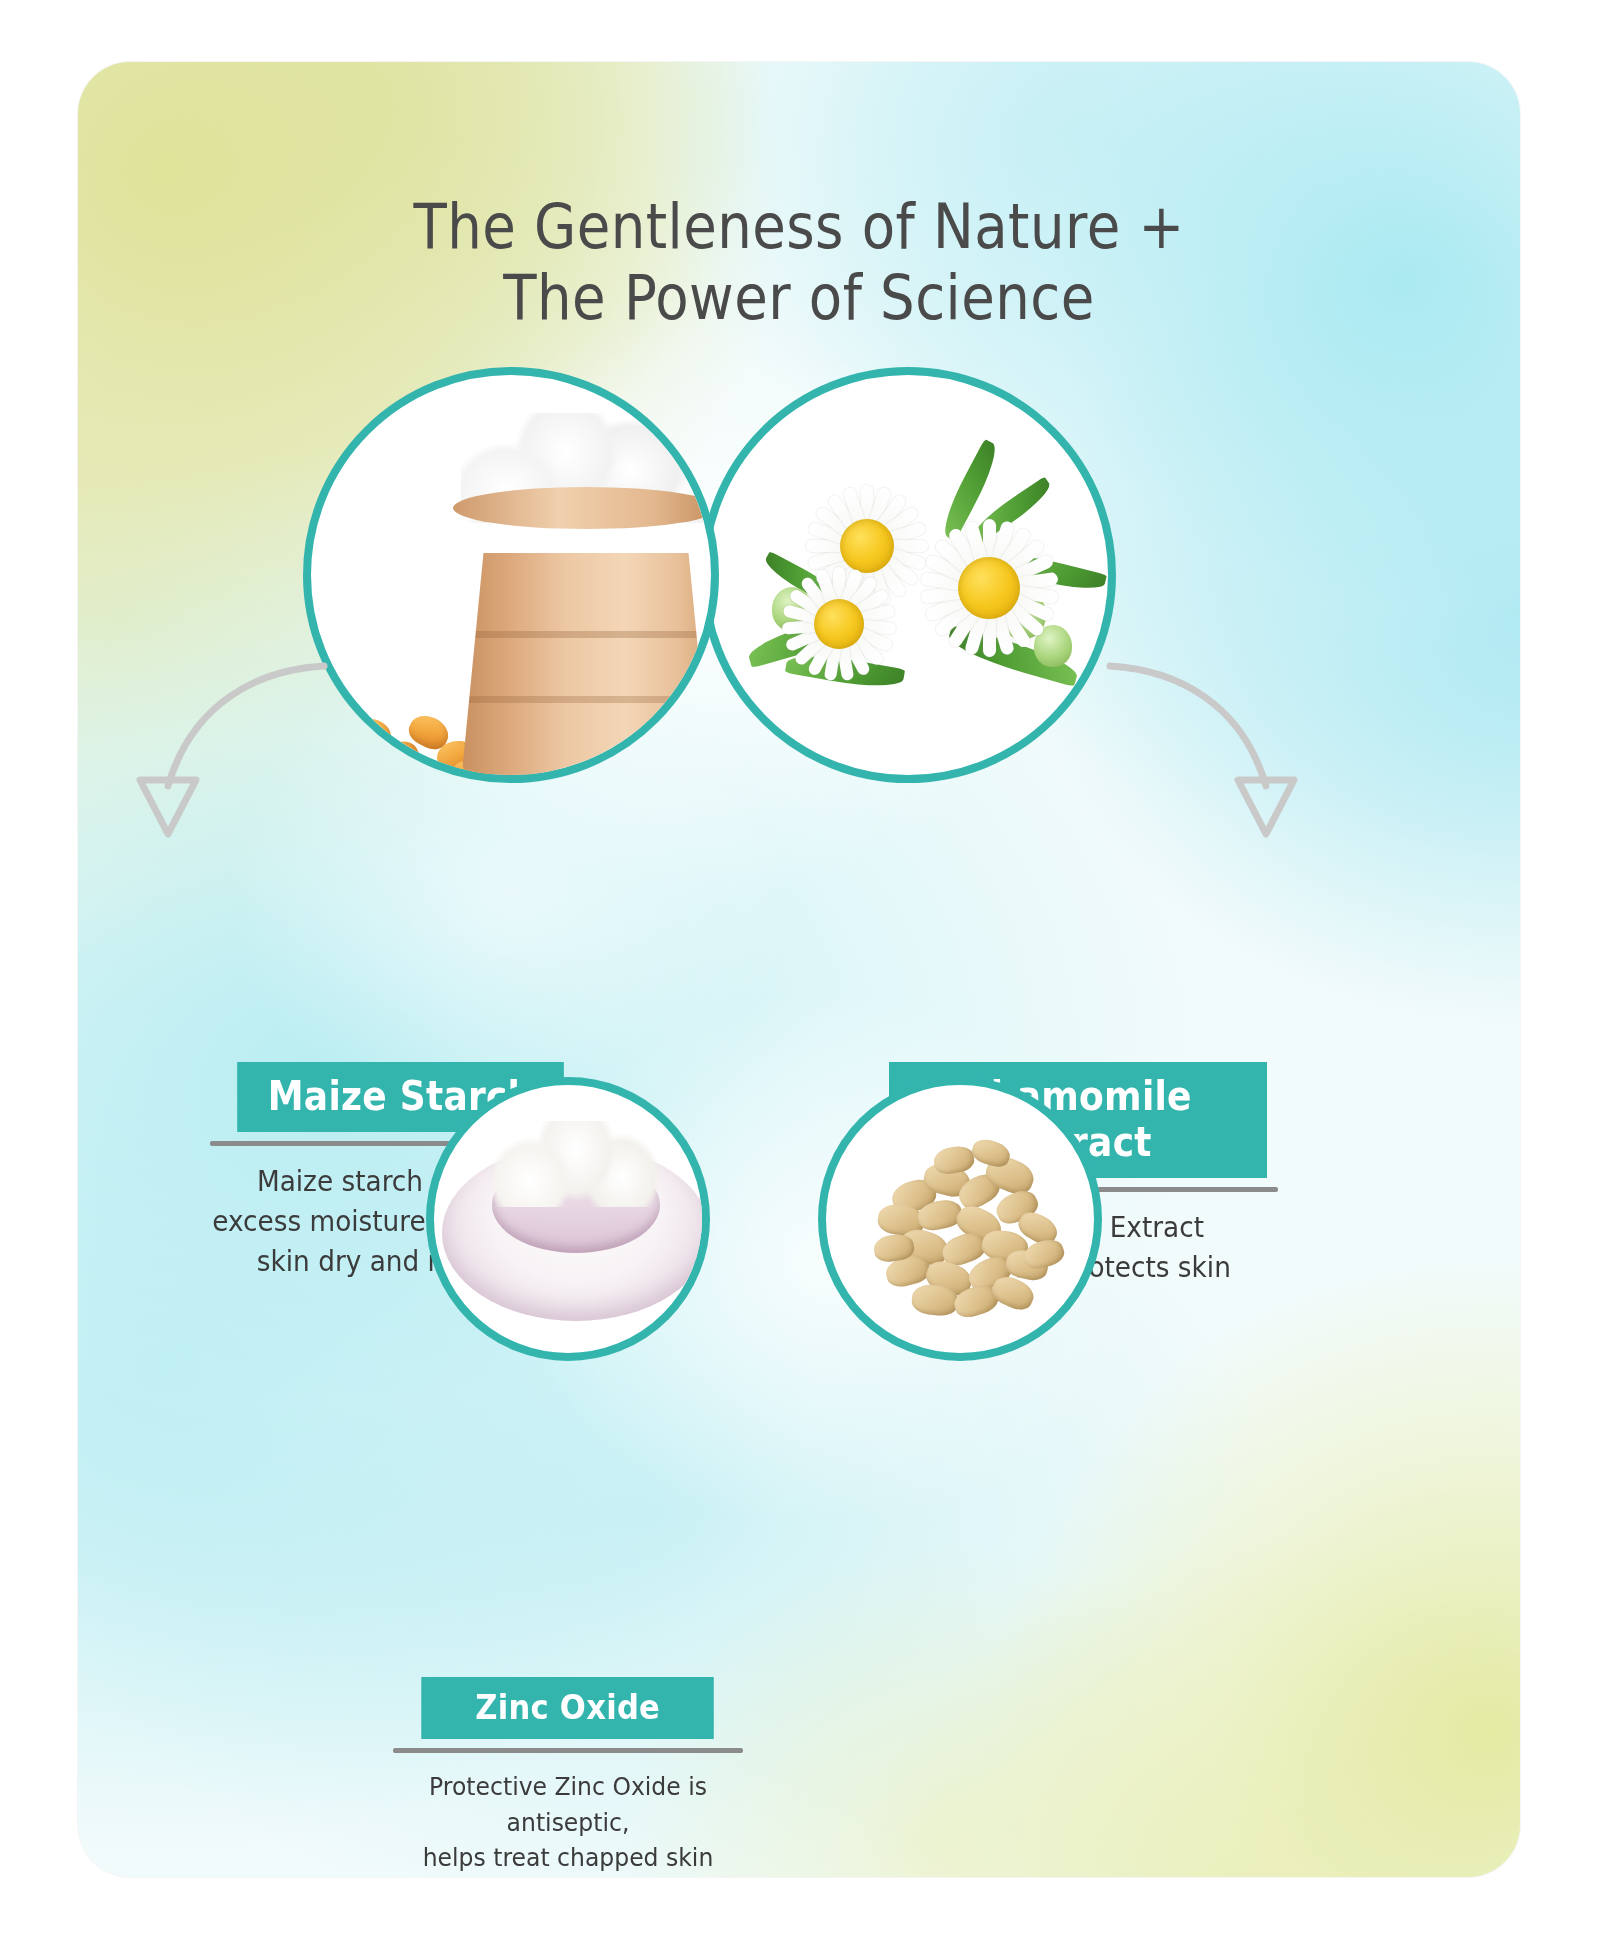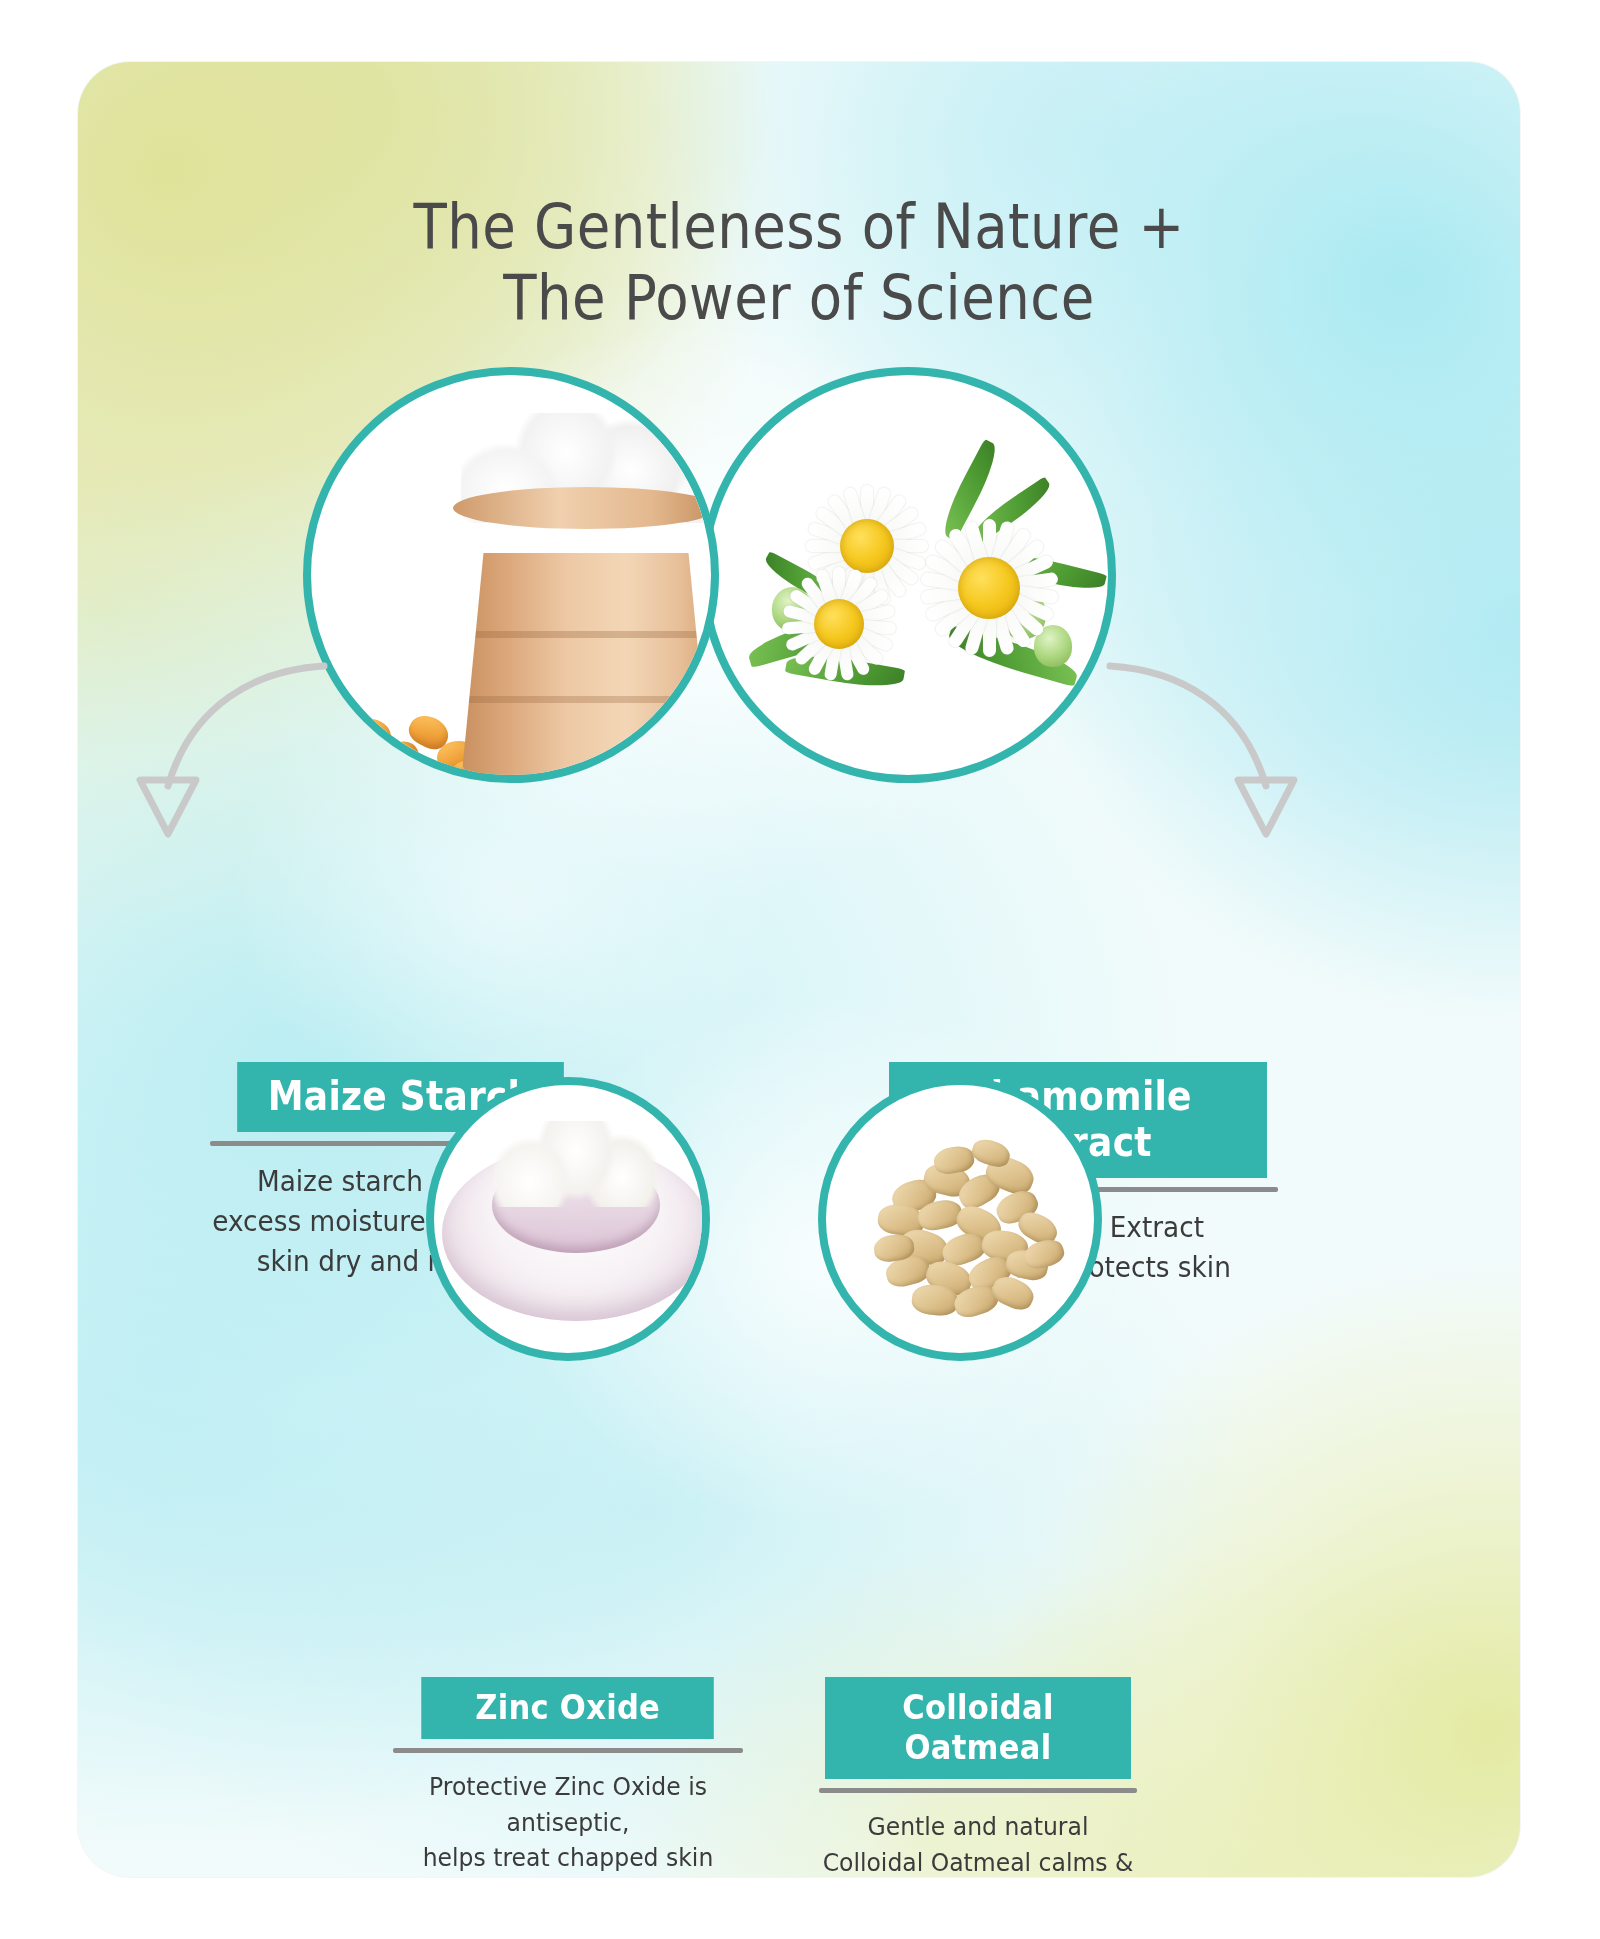--- a/index.html
+++ b/index.html
@@ -415,21 +415,14 @@
   </div>
 
   <div class="block" id="b-zinc">
     <div class="badge">Zinc Oxide</div>
     <div class="rule"></div>
     <div class="body">Protective Zinc Oxide is antiseptic,
 helps treat chapped skin
 and diaper rashes</div>
   </div>
 
-  <div class="block" id="b-oat">
-    <div class="badge">Colloidal Oatmeal</div>
-    <div class="rule"></div>
-    <div class="body">Gentle and natural
-Colloidal Oatmeal calms &amp;
-soothes sensitive skin</div>
-  </div>
 
 </div>
 
 </body></html>

